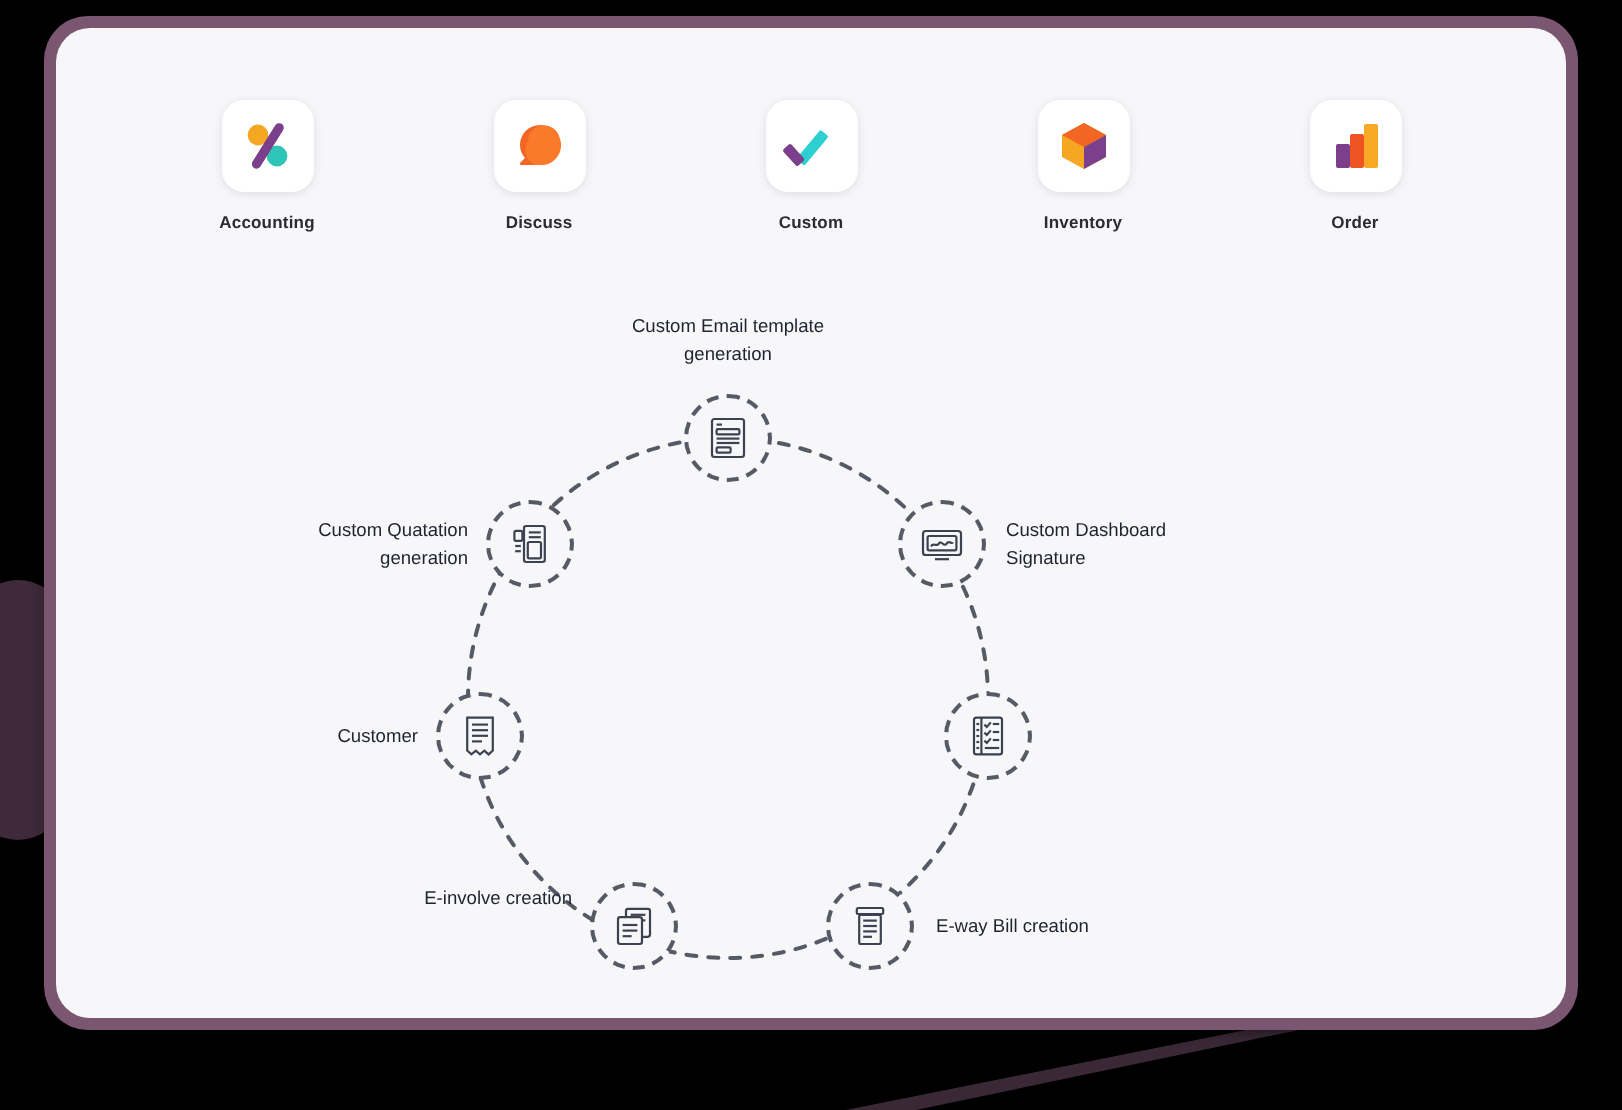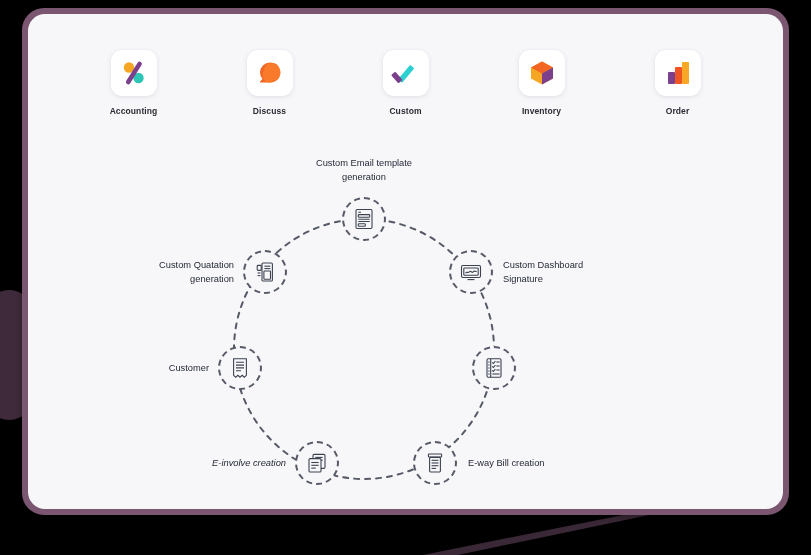--- a/index.html
+++ b/index.html
@@ -212,21 +212,21 @@
             <rect x="8" y="3.4" width="12" height="14" rx="1.1"></rect>
             <line x1="10.3" y1="6.4" x2="17.7" y2="6.4"></line>
             <line x1="10.3" y1="9.2" x2="17.7" y2="9.2"></line>
             <line x1="10.3" y1="12" x2="14.8" y2="12"></line>
             <rect x="4" y="7.6" width="12" height="13.4" rx="1.1" fill="#f7f7fa"></rect>
             <line x1="6.3" y1="11.5" x2="13.7" y2="11.5"></line>
             <line x1="6.3" y1="14.3" x2="13.7" y2="14.3"></line>
             <line x1="6.3" y1="17.1" x2="10.8" y2="17.1"></line>
           </svg>
         </div>
-        <div class="node-label lbl-left" style="left:258px; top:331px; width:140px;font-style:italic;">E-involve creation</div>
+        <div class="node-label lbl-left" style="left:258px; top:317px; width:140px;">E-involve creation</div>
 
         <div class="node" style="left:212px; top:236px;">
           <svg width="24" height="24" viewBox="0 0 24 24" fill="none" stroke="#3c4250" stroke-width="1.1">
             <path d="M5.6 2.8h12.8v16.5l-2.1 1.9-2.1-1.9-2.2 1.9-2.1-1.9-2.2 1.9-2.1-1.9z"></path>
             <line x1="8" y1="6.3" x2="16" y2="6.3"></line>
             <line x1="8" y1="9.1" x2="16" y2="9.1"></line>
             <line x1="8" y1="11.9" x2="16" y2="11.9"></line>
             <line x1="8" y1="14.7" x2="13" y2="14.7"></line>
           </svg>
         </div>

